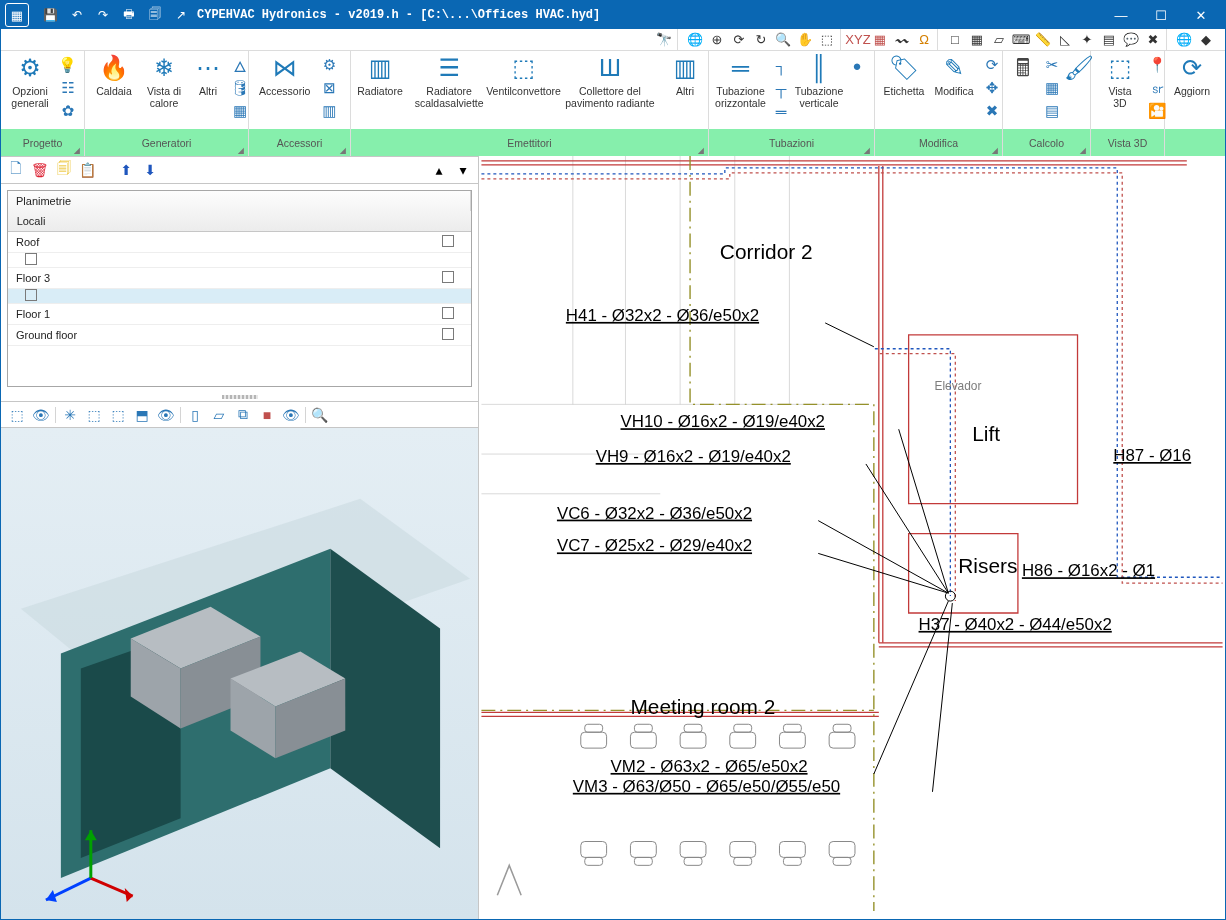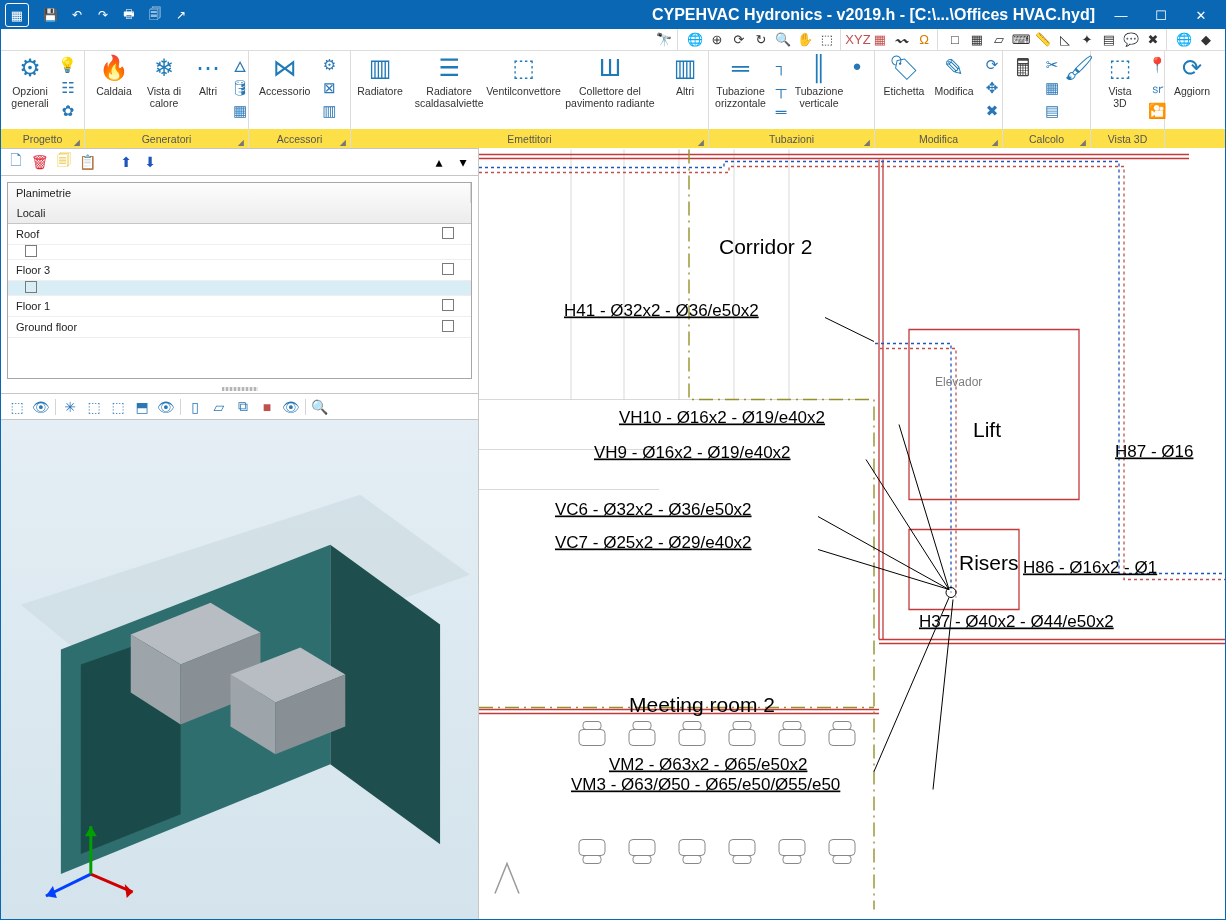--- a/index.html
+++ b/index.html
@@ -28,21 +28,21 @@
     border:1px solid #fff;
     display:flex; align-items:center; justify-content:center;
     font-size:13px;
     border-radius:3px;
   }
   .qat { display:flex; gap:6px; margin-left:6px; }
   .qat span, .win-ctrl span{
     width:20px;height:20px; display:flex;align-items:center;justify-content:center;
     color:#fff; font-size:12px; cursor:default;
   }
-  .title { flex:1; text-align:right; font-size:16px; font-weight:600; }
+  .title { flex:1; text-align:left; font-size:12px; font-weight:600;font-family:Liberation Mono, monospace; }
   .win-ctrl { display:flex; gap:0; }
   .win-ctrl span{ width:40px; height:28px; font-size:13px;}
   .win-ctrl .close{ background:transparent; }
   
   .iconstrip{
     height:22px; background:#fff;
     display:flex; align-items:center; justify-content:flex-end;
     gap:4px; padding:0 6px;
     border-bottom:1px solid #dcdcdc;
   }
@@ -68,21 +68,21 @@
     min-width:50px;
     text-align:center;
     gap:2px;
   }
   .rbtn .ic{font-size:24px;line-height:26px;color:#1f7ab8;height:28px;}
   .rbtn .lb{font-size:10.5px;line-height:12px;color:#333;text-align:center;}
   .rbtn-mini-col{display:flex;flex-direction:column;gap:3px;padding:2px 2px 0;}
   .rbtn-mini{display:flex;align-items:center;justify-content:center;width:22px;height:20px;font-size:15px;color:#2a77b6;}
   
   .ribbon-labels{
-    height:19px; display:flex; background:#fde047;
+    height:27px; display:flex; background:#86efac;
   }
   .ribbon-labels .lab{
     display:flex;align-items:center;justify-content:center;
     border-right:1px solid #dcdcdc;
     position:relative;
     font-size:10.5px;color:#555;
   }
   .ribbon-labels .lab .dl{position:absolute;right:4px;bottom:1px;font-size:8px;color:#777;}
   
   .content{ flex:1; display:flex; min-height:0;}

